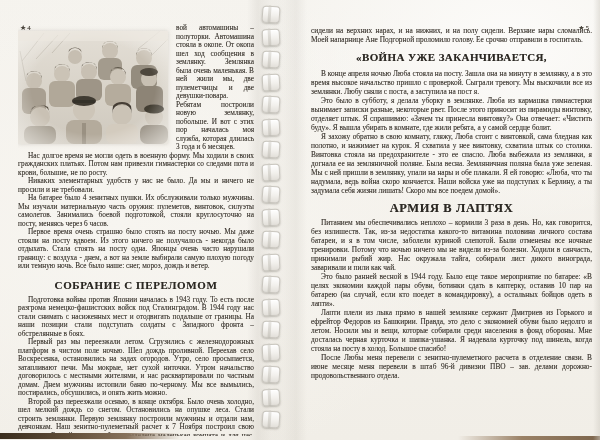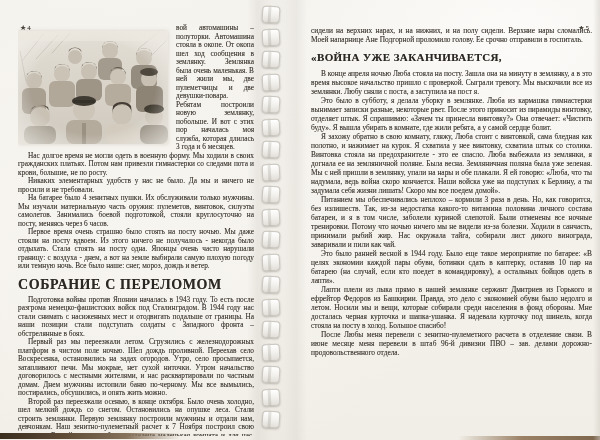--- a/index.html
+++ b/index.html
@@ -30,22 +30,22 @@
   .page p{margin:0;text-indent:10px;}
   .page p.cont{text-indent:0;}
   .page-left{left:18px;top:24px;width:236px;height:412px;
              font-size:7.3px;line-height:8.5px;overflow:hidden;}
   .page-right{left:311px;top:26px;width:281px;height:392px;
               font-size:7.4px;line-height:9px;overflow:hidden;}
   .marker{position:absolute;font-size:7px;letter-spacing:1px;color:#4a453d;}
   .marker-left{top:0;left:2px;}
   .marker-right{top:-2px;right:2px;}
   h2{font-family:"Liberation Serif","DejaVu Serif",serif;color:#2b2823;
-     font-weight:bold;text-indent:0;}
-  .h-left{font-size:14px;line-height:14px;letter-spacing:.6px;margin:7px 0 4px;}
+     text-align:center;font-weight:bold;text-indent:0;}
+  .h-left{font-size:11px;line-height:14px;letter-spacing:.6px;margin:7px 0 4px;}
   .h-war{font-size:11px;line-height:13.5px;letter-spacing:.4px;margin:7px 0 4px;}
   .h-army{font-size:12.5px;line-height:14px;letter-spacing:.6px;margin:6px 0 3px;}
   
   .photo{float:left;width:150px;height:113px;margin:7px 8px 3px 0;
          box-shadow:0 0 4px rgba(120,112,100,.25);}
   .photo svg{display:block;}
   
   .edge-bottom-left{position:absolute;left:0;top:433px;width:180px;height:6px;
       background:linear-gradient(90deg,#3a2d1e 0%,#5d4b36 35%,#86715a 70%,rgba(134,113,90,0) 100%);
       border-radius:0 3px 3px 0;}
@@ -149,20 +149,21 @@
     <p class="cont">сидели на верхних нарах, и на нижних, и на полу сидели. Верхние нары сломались. Моей напарнице Ане Подгорной проломило голову. Ее срочно отправили в госпиталь.</p>
 
     <h2 class="h-war">
       <span style="display:block">«ВОЙНА УЖЕ ЗАКАНЧИВАЕТСЯ,</span>
     </h2>
 
     <p>В конце апреля ночью Люба стояла на посту. Зашла она на минуту в землянку, а в это время высокое начальство пришло с проверкой. Сыграли тревогу. Мы выскочили все из землянки. Любу сняли с поста, а заступила на пост я.</p>
     <p>Это было в субботу, я делала уборку в землянке. Люба из кармашка гимнастерки вынимает записки разные, некоторые рвет. После этого приносит из пирамиды винтовку, отделяет штык. Я спрашиваю: «Зачем ты принесла винтовку?» Она отвечает: «Чистить буду». Я вышла убирать в комнате, где жили ребята, а у самой сердце болит.</p>
     <p>Я захожу обратно в свою комнату, гляжу, Люба стоит с винтовкой, сама бледная как полотно, и нажимает на курок. Я схватила у нее винтовку, схватила штык со столика. Винтовка стояла на предохранителе - это ее спасло. Люба выбежала из землянки, я догнала ее на земляничной поляне. Была весна. Земляничная поляна была уже зеленая. Мы с ней пришли в землянку, упали на нары и обе плакали. Я ей говорю: «Люба, что ты надумала, ведь война скоро кончается. Наши войска уже на подступах к Берлину, а ты задумала себя жизни лишать! Скоро мы все поедем домой».</p>
 
+    <h2 class="h-army">АРМИЯ В ЛАПТЯХ</h2>
 
     <p>Питанием мы обеспечивались неплохо – кормили 3 раза в день. Но, как говорится, без излишеств. Так, из-за недостатка какого-то витамина половина личного состава батареи, и я в том числе, заболели куриной слепотой. Были отменены все ночные тренировки. Потому что ночью ничего мы не видели из-за болезни. Ходили в санчасть, принимали рыбий жир. Нас окружала тайга, собирали лист дикого винограда, заваривали и пили как чай.</p>
     <p>Это было ранней весной в 1944 году. Было еще такое мероприятие по батарее: «В целях экономии каждой пары обуви, ботинки сдать в каптерку, оставив 10 пар на батарею (на случай, если кто поедет в командировку), а остальных бойцов одеть в лапти».</p>
     <p>Лапти плели из лыка прямо в нашей землянке сержант Дмитриев из Горького и ефрейтор Федоров из Башкирии. Правда, это дело с экономией обуви было недолго и летом. Носили мы и вещи, которые собирали среди населения в фонд обороны. Мне досталась черная курточка и шапка-ушанка. Я надевала курточку под шинель, когда стояла на посту в холод. Большое спасибо!</p>
     <p>После Любы меня перевели с зенитно-пулеметного расчета в отделение связи. В июне месяце меня перевели в штаб 96-й дивизии ПВО – зав. делами дорожно-продовольственного отдела.</p>
   </div>
 
   <span class="ring" style="top:6px"></span>
   <span class="ring" style="top:29px"></span>
   <span class="ring" style="top:51px"></span>

